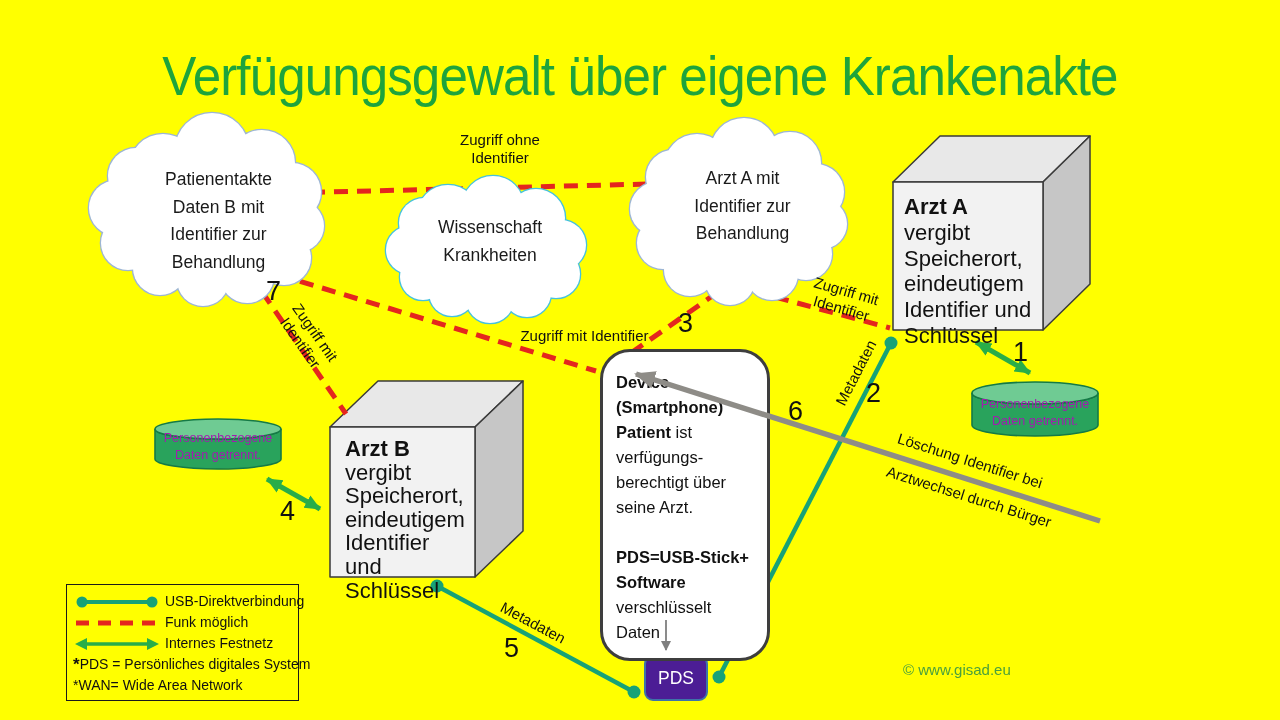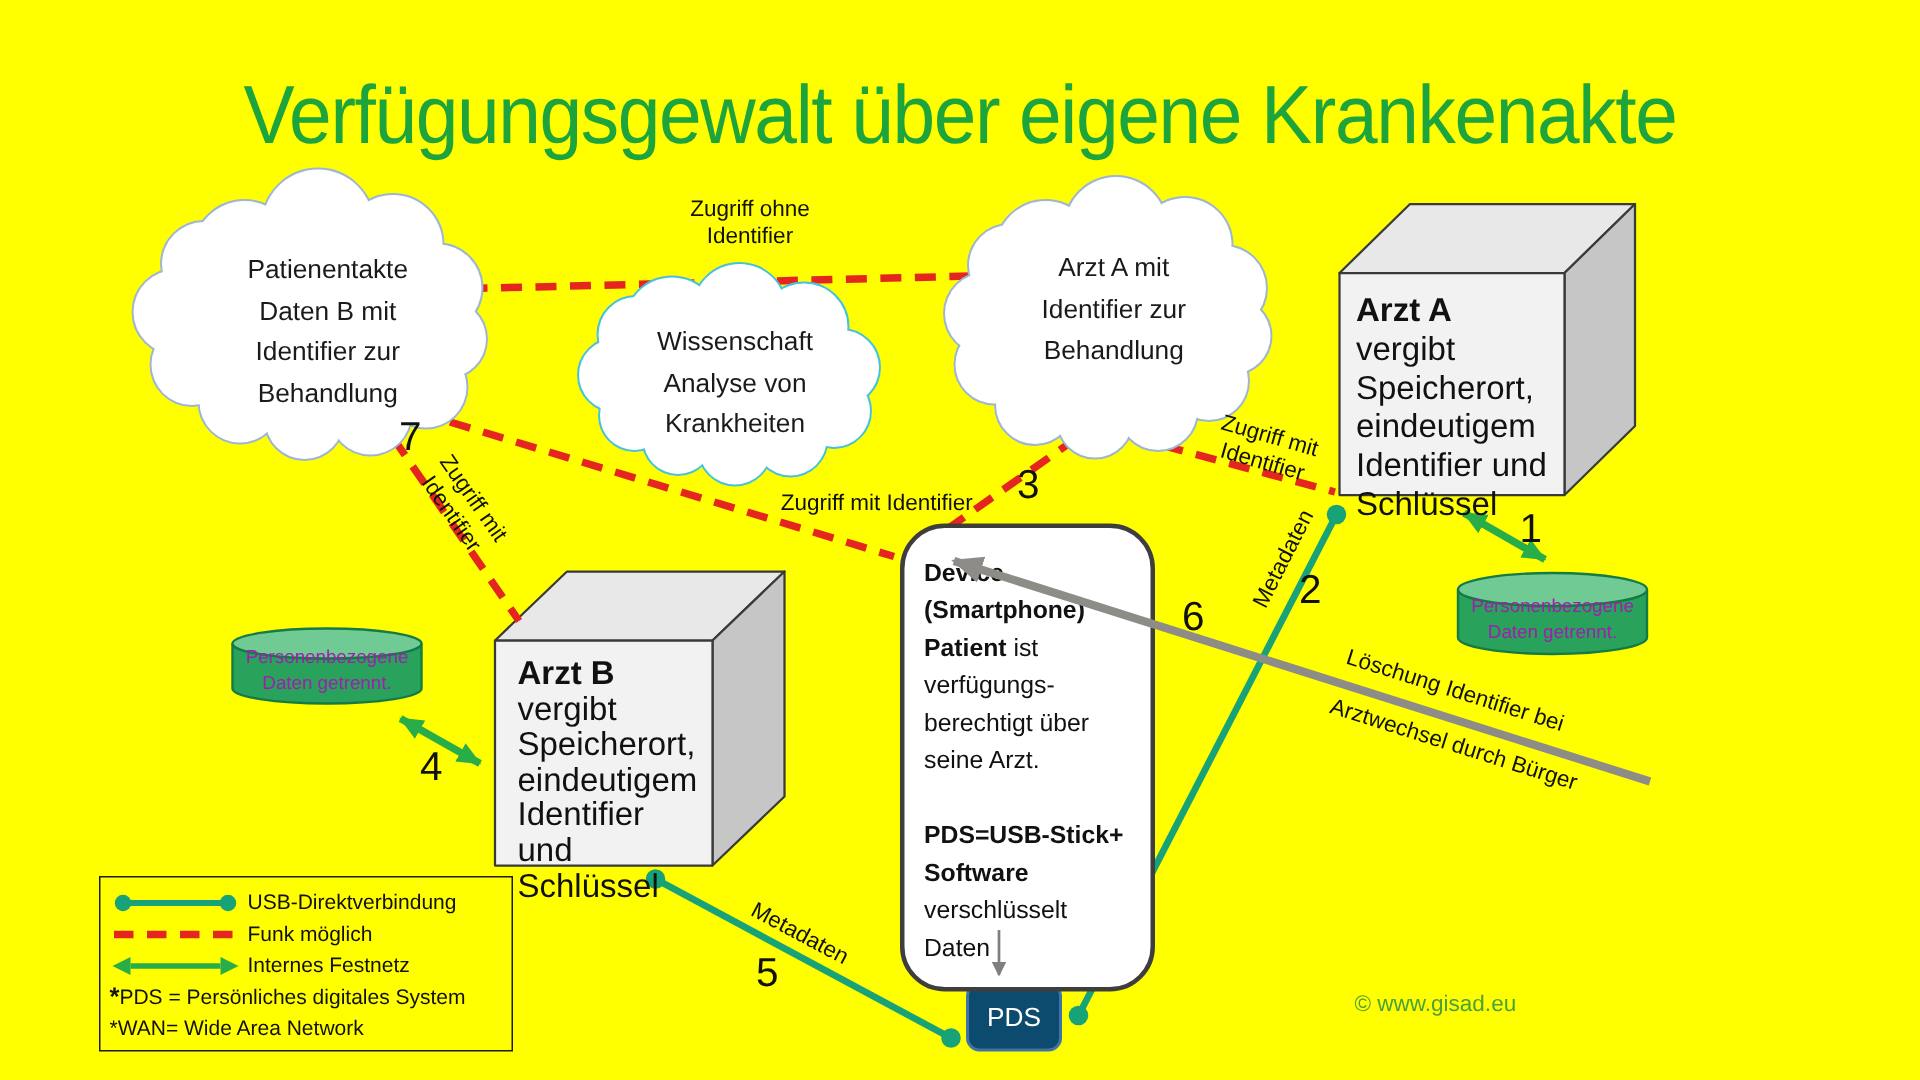--- a/index.html
+++ b/index.html
@@ -17,26 +17,26 @@
   .lbl{position:absolute;font-size:15px;line-height:17.5px;color:#111;
        text-align:center;z-index:5;white-space:nowrap;}
   .num{position:absolute;font-size:27px;color:#111;z-index:5;font-weight:500;}
   .device{position:absolute;left:600px;top:349px;width:170px;height:312px;
           background:#fff;border:3.5px solid #3E3E3E;border-radius:30px;
           box-sizing:border-box;z-index:3;}
   .device .txt{padding:18px 8px 0 13px;font-size:16.5px;line-height:25px;}
   .device p{margin:0;}
   .blank{height:25px;}
   .pdsbox{position:absolute;left:644px;top:655px;width:64px;height:46px;
-          background:#0c4a6e;border:2.5px solid #3E73A8;border-radius:9px;
+          background:#4c1d95;border:2.5px solid #3E73A8;border-radius:9px;
           box-sizing:border-box;z-index:2;display:flex;align-items:center;
           justify-content:center;color:#fff;font-size:17.5px;}
   .cyltext{position:absolute;width:124px;text-align:center;color:#a21caf;
            font-size:12.5px;line-height:17px;z-index:5;}
-  .legend{position:absolute;left:66px;top:584px;width:276px;height:117px;
+  .legend{position:absolute;left:66px;top:584px;width:233px;height:117px;
           border:1.6px solid #1a1a1a;box-sizing:border-box;z-index:5;
           padding:6px 4px 0 6px;font-size:14px;line-height:21px;}
   .lrow{display:flex;align-items:center;height:21px;white-space:nowrap;}
   .lrow svg{flex:0 0 auto;margin-right:4px;}
   .star{font-weight:bold;font-size:17px;}
   .copyright{position:absolute;left:903px;top:661px;font-size:15px;
              color:#4BA03C;z-index:5;white-space:nowrap;}
   b{font-weight:bold;}
 </style>
 </head>
@@ -197,21 +197,20 @@
   <div class="title">Verfügungsgewalt über eigene Krankenakte</div>
 
   <div class="cloudtext" style="left:126px;top:166px;width:185px;">
     <div>Patienentakte</div>
     <div>Daten B mit</div>
     <div>Identifier zur</div>
     <div>Behandlung</div>
   </div>
   <div class="cloudtext" style="left:400px;top:214px;width:180px;">
     <div>Wissenschaft</div>
-    <div>Analyse von</div>
     <div>Krankheiten</div>
   </div>
   <div class="cloudtext" style="left:650px;top:165px;width:185px;">
     <div>Arzt A mit</div>
     <div>Identifier zur</div>
     <div>Behandlung</div>
   </div>
 
   <div class="boxtext" style="left:904px;top:194px;width:132px;line-height:25.8px;">
     <p><b>Arzt A</b><span> vergibt</span></p>

